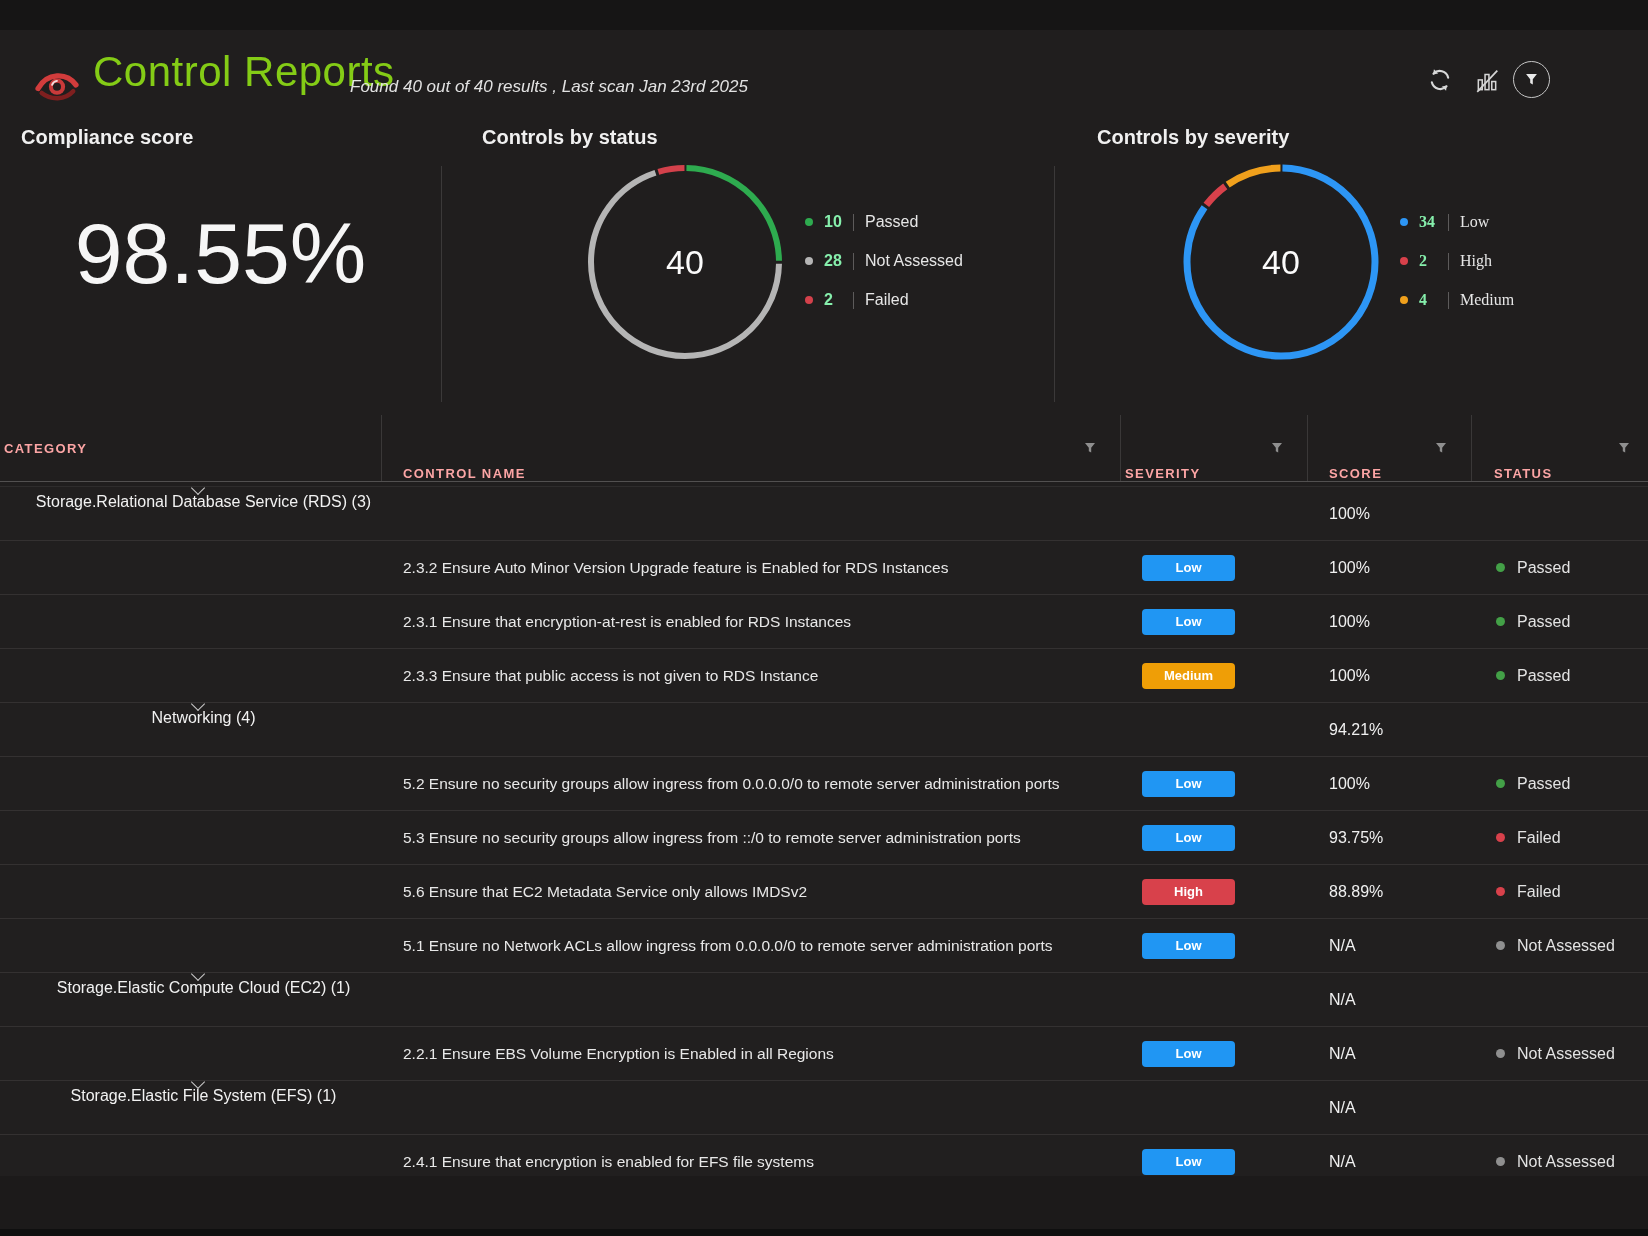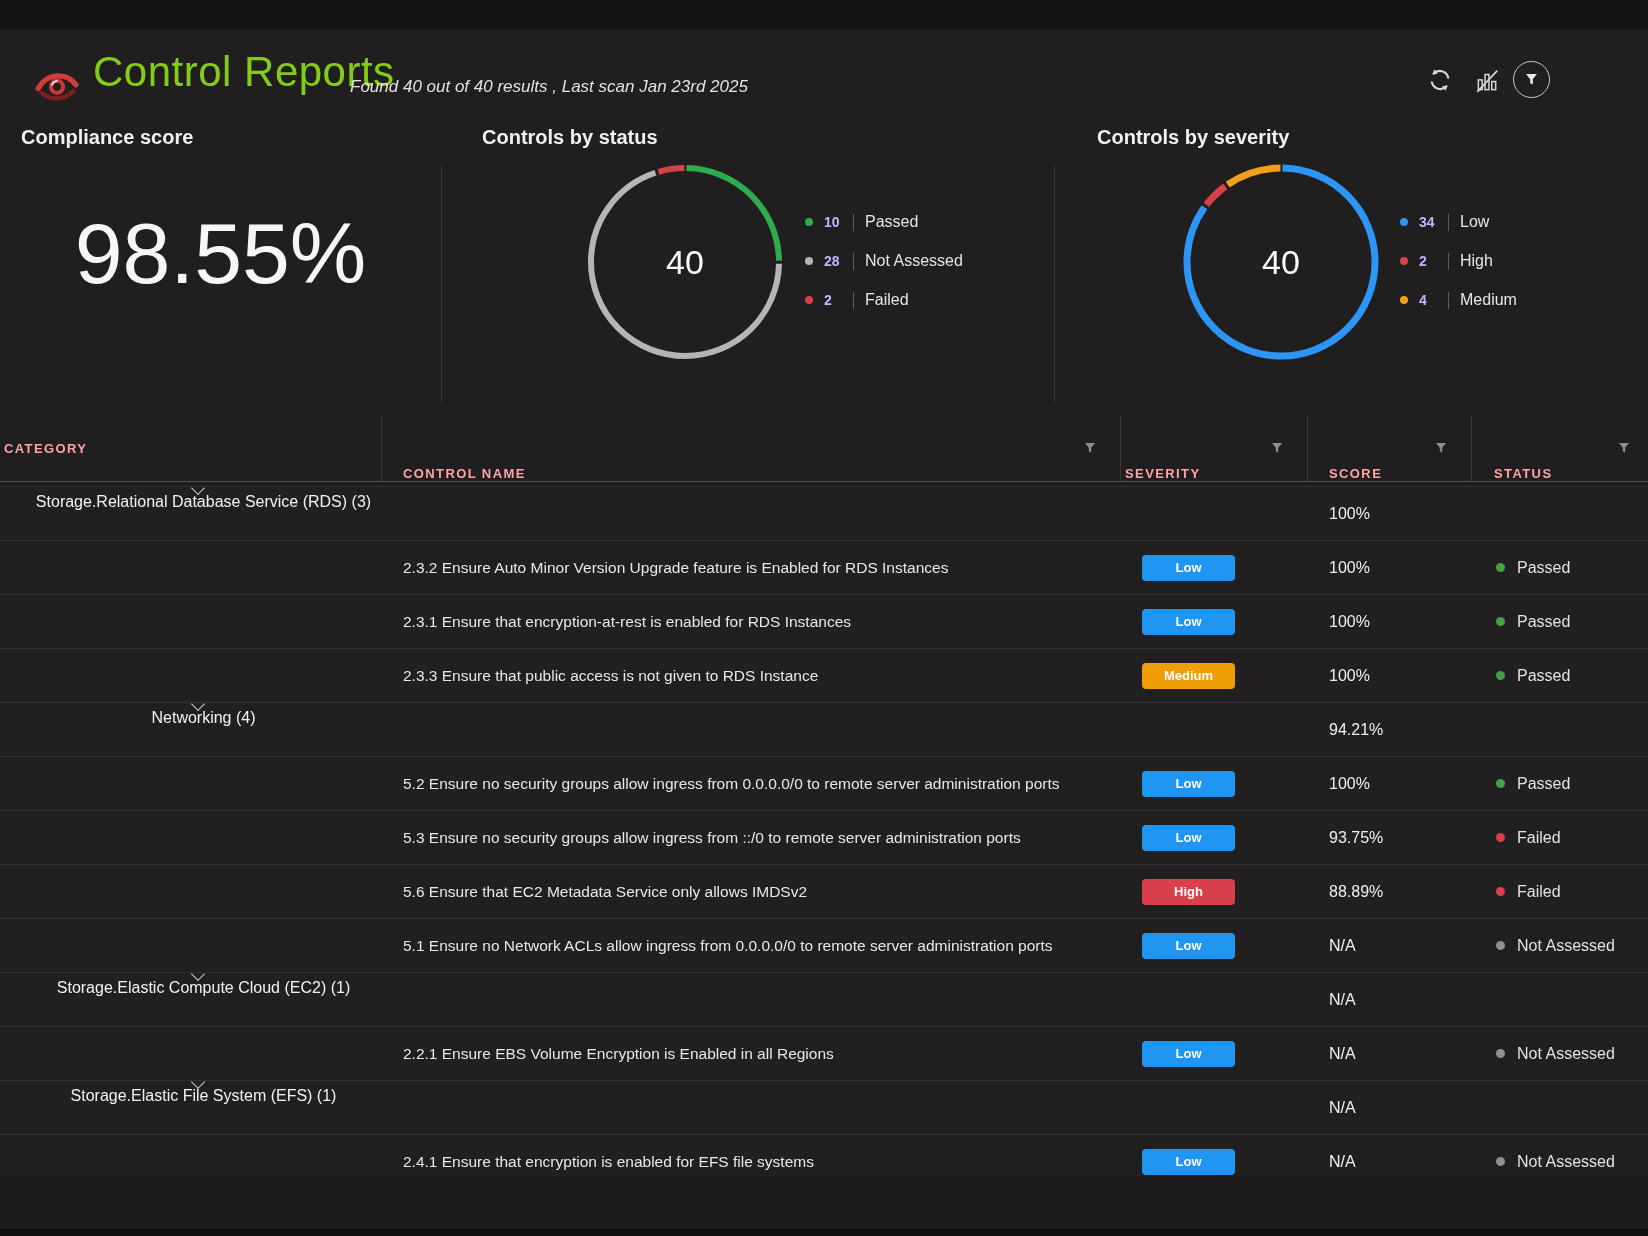--- a/index.html
+++ b/index.html
@@ -28,24 +28,24 @@
   .big-score{left:0;top:206px;width:441px;text-align:center;font-size:86px;font-weight:400;color:#f6f6f6;line-height:1.1;}
   .vdiv{width:1px;top:166px;height:236px;background:#3b3939;}
   .vdiv1{left:441px;} .vdiv2{left:1054px;}
   .donut-wrap{width:200px;height:200px;}
   .donut-wrap.status{left:585px;top:162px;}
   .donut-wrap.severity{left:1181px;top:162px;}
   .donut{width:200px;height:200px;display:block;}
   .donut-total{position:absolute;inset:0;display:flex;align-items:center;justify-content:center;
                font-size:34px;color:#fbfbfb;font-weight:400;}
   .legend{list-style:none;margin:0;padding:0;top:210px;}
-  .legend.status{left:805px;} .legend.severity{left:1400px;}
+  .legend.status{left:805px;} .legend.severity{left:1400px;font-family:Liberation Serif, serif;}
   .legend li{display:flex;align-items:center;height:24px;margin-bottom:15px;cursor:pointer;}
   .legend .bullet{width:8px;height:8px;border-radius:50%;margin-right:11px;flex:0 0 auto;}
-  .legend .num{font-size:14px;font-weight:700;color:#c4b5fd;min-width:27px;}
+  .legend .num{font-size:16px;font-weight:700;color:#86efac;min-width:27px;}
   .legend .pipe{width:1px;height:17px;background:#5d5b5b;margin:0 11px 0 2px;}
   .legend .lab{font-size:16px;color:#e6e6e6;}
 
   
   .tbl{left:0;top:415px;width:1648px;}
   .t-head{display:grid;grid-template-columns:381px 739px 187px 164px 177px;height:66px;
           border-bottom:1px solid #525050;}
   .t-head .hcell{display:flex;align-items:center;position:relative;color:#fca5a5;
                  font-size:13px;font-weight:700;letter-spacing:1.4px;}
   .t-head .hcell + .hcell{border-left:1px solid #3a3838;align-items:flex-end;}

